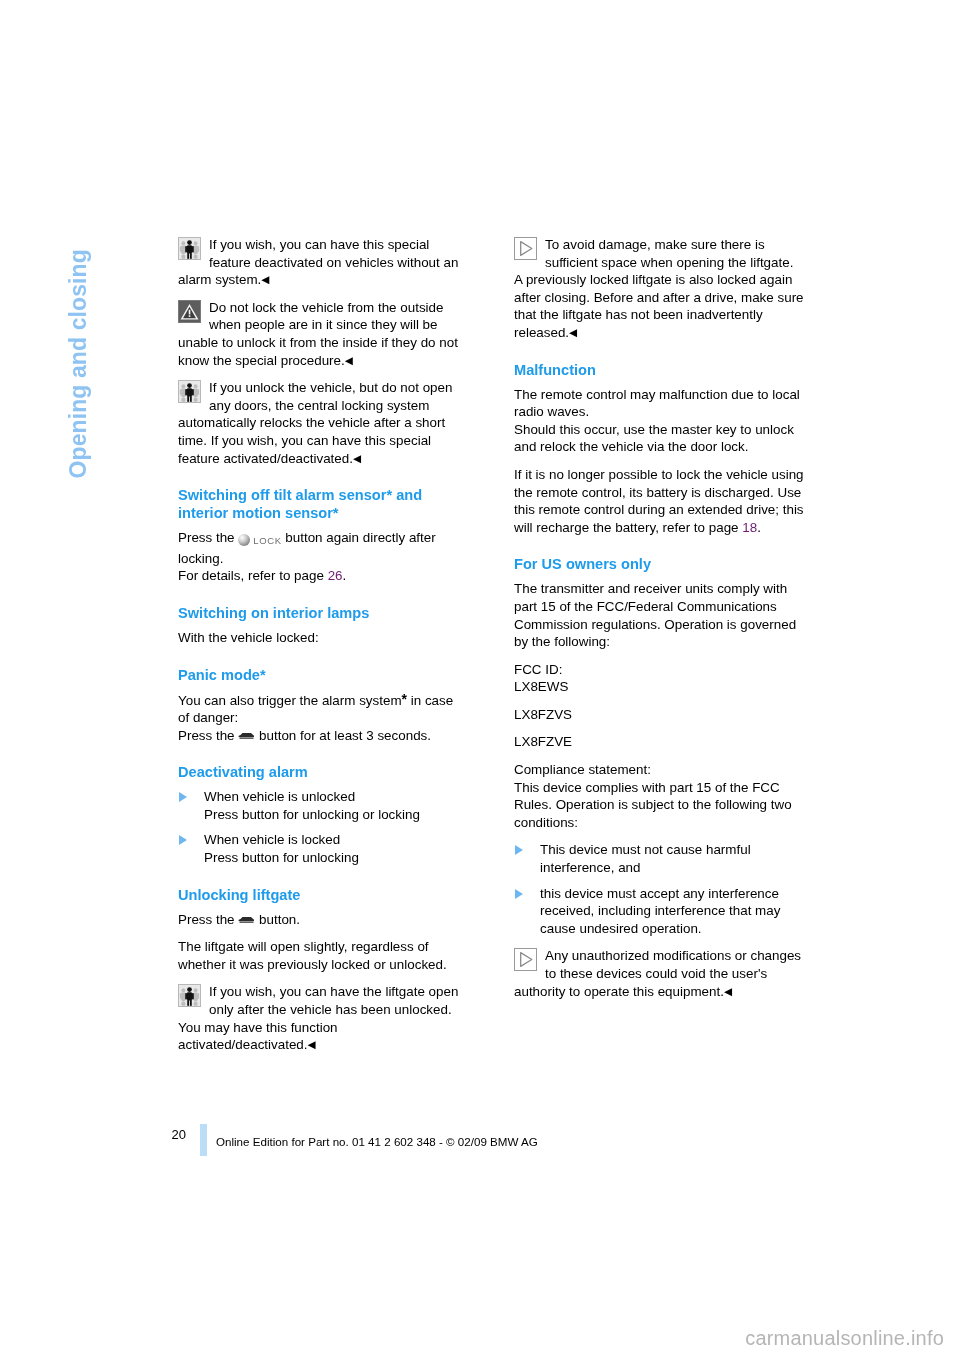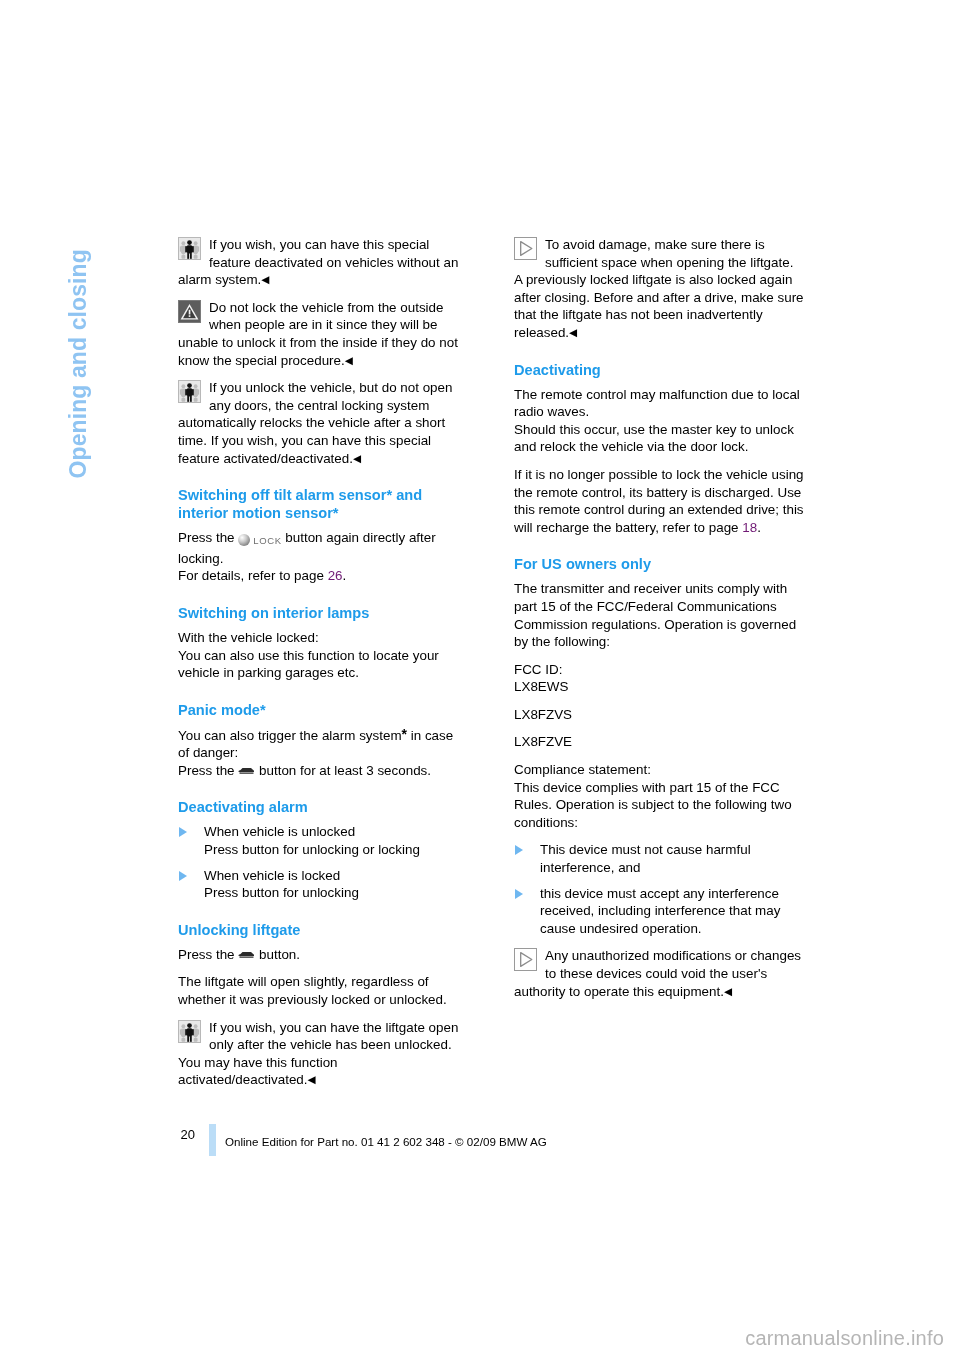--- a/index.html
+++ b/index.html
@@ -161,21 +161,21 @@
     width: 0;
     height: 0;
     border-top: 5px solid transparent;
     border-bottom: 5px solid transparent;
     border-left: 8px solid #6FB7F0;
   }
 
   
   .footer {
     position: absolute;
-    left: 9px;
+    left: 0;
     top: 1126px;
     width: 776px;
     height: 40px;
   }
   .page-number {
     position: absolute;
     left: 156px;
     top: 1px;
     width: 30px;
     text-align: right;
@@ -306,21 +306,20 @@
       <span>button again directly after locking.</span>
     </p>
     <p>
       <span>For details, refer to page</span>
       <span class="link">26</span><span>.</span>
     </p>
 
     <h2>Switching on interior lamps</h2>
 
     <p class="tight">With the vehicle locked:</p>
-    <p>You can also use this function to locate your vehicle in parking garages etc.</p>
 
     <h2>Panic mode*</h2>
 
     <p class="tight">
       <span>You can also trigger the alarm system</span><span class="star">*</span>
       <span>in case of danger:</span>
     </p>
     <p>
       <span>Press the</span>
       <span class="liftgate-glyph">
@@ -401,21 +400,21 @@
       <span class="note-icon icon-triangle">
         <svg viewBox="0 0 24 24">
           <rect x="0" y="0" width="24" height="24" fill="#ffffff"></rect>
           <polygon points="6.5,4.2 19.2,12 6.5,19.8" fill="none" stroke="#8c8c8c" stroke-width="1.5" stroke-linejoin="round"></polygon>
         </svg>
       </span>
       <span>To avoid damage, make sure there is sufficient space when opening the liftgate. A previously locked liftgate is also locked again after closing. Before and after a drive, make sure that the liftgate has not been inadvertently released.</span><span class="endmark">◀</span>
       <div class="clearer"></div>
     </div>
 
-    <h2>Deactivating</h2>
+    <h2>Malfunction</h2>
     <p style="white-space:pre-line">The remote control may malfunction due to local radio waves.
 Should this occur, use the master key to unlock and relock the vehicle via the door lock.</p>
     <p>
       <span>If it is no longer possible to lock the vehicle using the remote control, its battery is discharged. Use this remote control during an extended drive; this will recharge the battery, refer to page</span>
       <span class="link">18</span><span>.</span>
     </p>
 
     <h2>For US owners only</h2>
     <p>The transmitter and receiver units comply with part 15 of the FCC/Federal Communications Commission regulations. Operation is governed by the following:</p>
 

